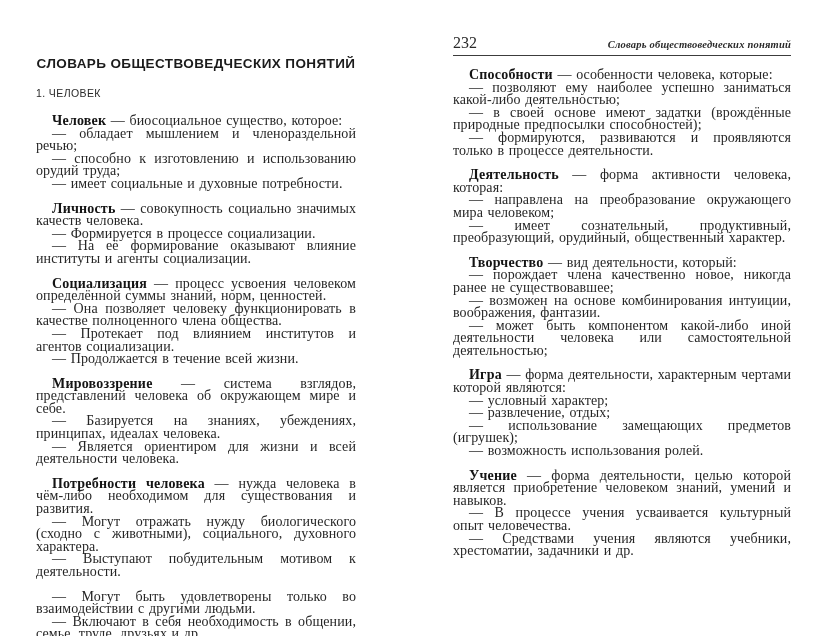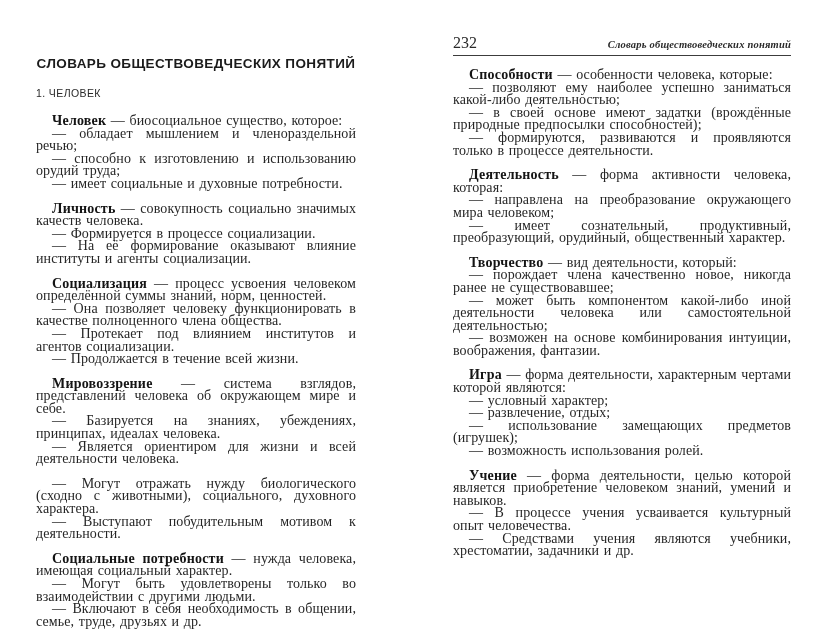--- a/index.html
+++ b/index.html
@@ -99,25 +99,25 @@
         <p>— Она позволяет человеку функционировать в качестве полноценного члена общества.</p>
         <p>— Протекает под влиянием институтов и агентов социализации.</p>
         <p>— Продолжается в течение всей жизни.</p>
       </div>
       <div class="entry">
         <p><span class="term">Мировоззрение</span> — система взглядов, представлений человека об окружающем мире и себе.</p>
         <p>— Базируется на знаниях, убеждениях, принципах, идеалах человека.</p>
         <p>— Является ориентиром для жизни и всей деятельности человека.</p>
       </div>
       <div class="entry">
+        <p><span class="term">Потребности человека</span> — нужда человека в чём-либо необходимом для существования и развития.</p>
         <p>— Могут отражать нужду биологического (сходно с животными), социального, духовного характера.</p>
         <p>— Выступают побудительным мотивом к деятельности.</p>
       </div>
       <div class="entry">
-        <p><span class="term">Социальные потребности</span> — нужда человека, имеющая социальный характер.</p>
         <p>— Могут быть удовлетворены только во взаимодействии с другими людьми.</p>
         <p>— Включают в себя необходимость в общении, семье, труде, друзьях и др.</p>
       </div>
     </div>
 </div>
 
 <div class="page page-right">
   <div class="running-head">
     <span class="page-num">232</span>
     <span class="running-title">Словарь обществоведческих понятий</span>
@@ -130,22 +130,22 @@
         <p>— формируются, развиваются и проявляются только в процессе деятельности.</p>
       </div>
       <div class="entry">
         <p><span class="term">Деятельность</span> — форма активности человека, которая:</p>
         <p>— направлена на преобразование окружающего мира человеком;</p>
         <p>— имеет сознательный, продуктивный, преобразующий, орудийный, общественный характер.</p>
       </div>
       <div class="entry">
         <p><span class="term">Творчество</span> — вид деятельности, который:</p>
         <p>— порождает члена качественно новое, никогда ранее не существовавшее;</p>
+        <p>— возможен на основе комбинирования интуиции, воображения, фантазии.</p>
         <p>— может быть компонентом какой-либо иной деятельности человека или самостоятельной деятельностью;</p>
-        <p>— возможен на основе комбинирования интуиции, воображения, фантазии.</p>
       </div>
       <div class="entry">
         <p><span class="term">Игра</span> — форма деятельности, характерным чертами которой являются:</p>
         <p>— условный характер;</p>
         <p>— развлечение, отдых;</p>
         <p>— использование замещающих предметов (игрушек);</p>
         <p>— возможность использования ролей.</p>
       </div>
       <div class="entry">
         <p><span class="term">Учение</span> — форма деятельности, целью которой является приобретение человеком знаний, умений и навыков.</p>

